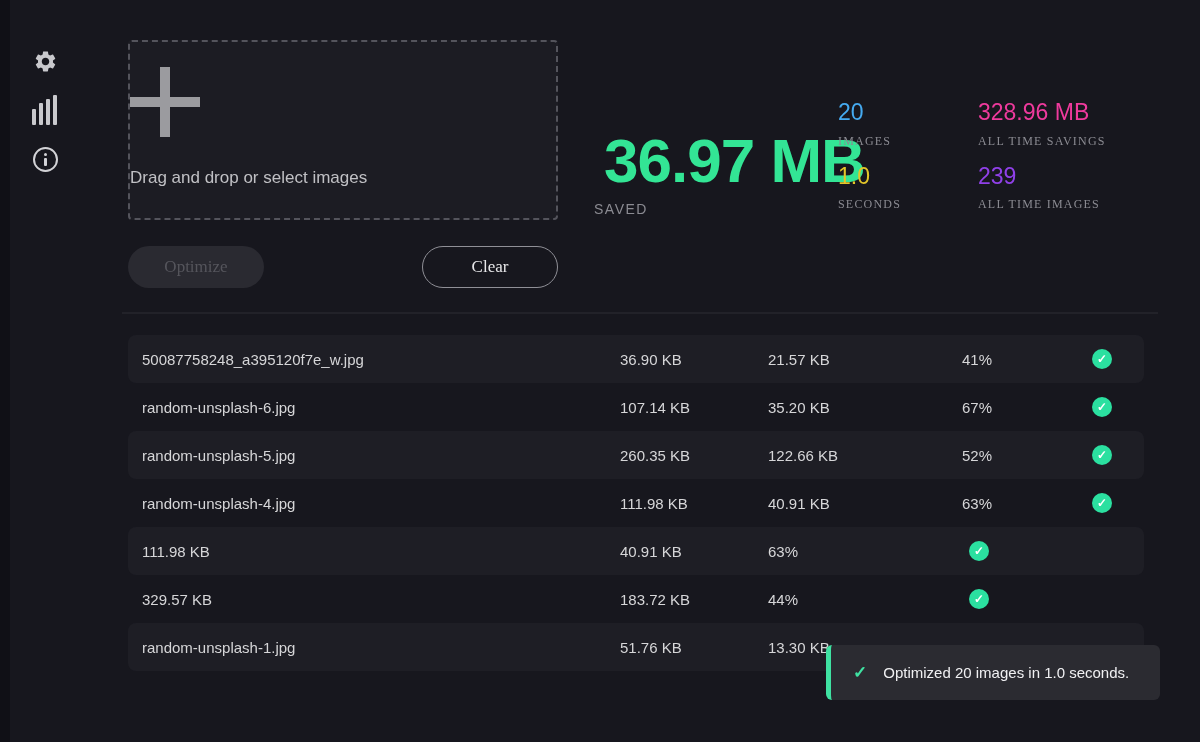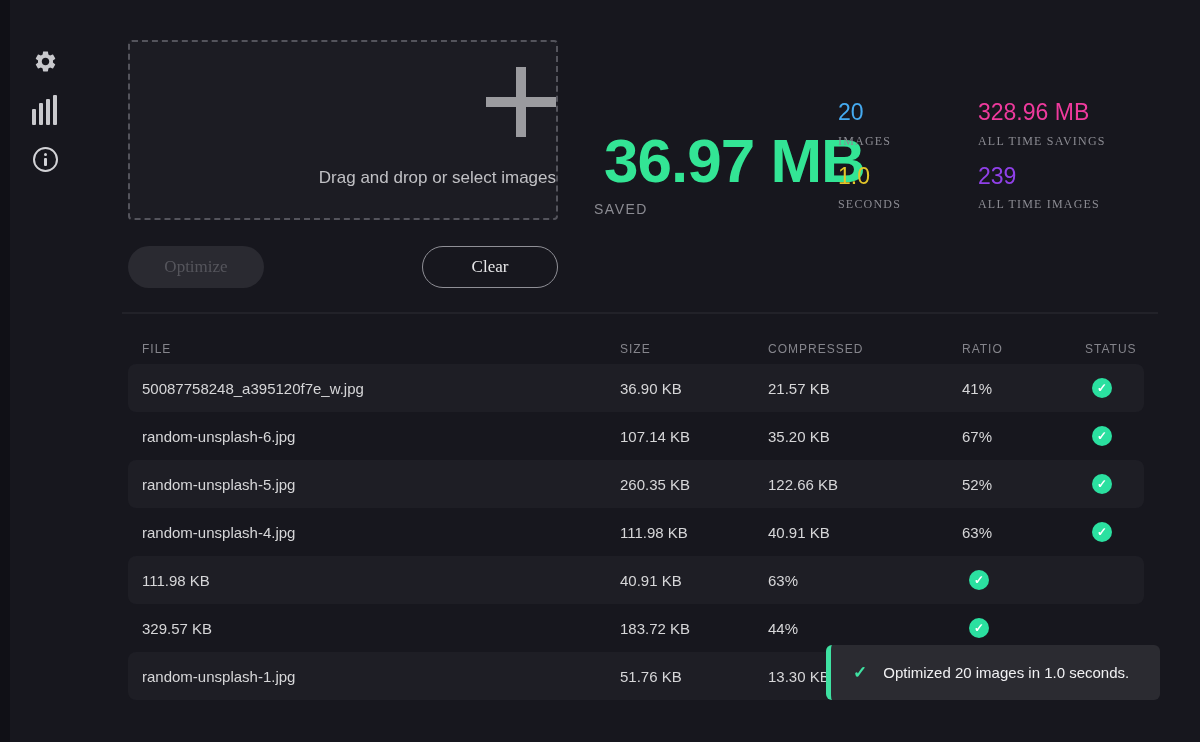--- a/index.html
+++ b/index.html
@@ -21,21 +21,21 @@
   .bars .b { width:4px; background:#c9c9cd; border-radius:1px; }
   .b1{height:16px;} .b2{height:22px;} .b3{height:26px;} .b4{height:30px;}
   .info-circle { width:25px; height:25px; border:2px solid #d2d2d6; border-radius:50%; position:relative; }
   .info-circle .dot { position:absolute; left:50%; top:4px; width:3px; height:3px; margin-left:-1.5px; background:#d2d2d6; border-radius:50%; }
   .info-circle .stem { position:absolute; left:50%; top:9px; width:3px; height:8px; margin-left:-1.5px; background:#d2d2d6; border-radius:1px; }
 
   
   .dropzone {
     position:absolute; left:128px; top:40px; width:430px; height:180px;
     border:2px dashed #54545c; border-radius:4px; background:#1c1c23;
-    display:flex; flex-direction:column; align-items:flex-end; justify-content:center;
+    display:flex; flex-direction:column; align-items:flex-start; justify-content:center;
     cursor:pointer;
   }
   .plus-icon { position:relative; width:70px; height:60px; margin-bottom:26px; }
   .plus-icon::before { content:""; position:absolute; left:0; top:25px; width:70px; height:10px; background:#9b9b9f; }
   .plus-icon::after  { content:""; position:absolute; left:30px; top:-5px; width:10px; height:70px; background:#9b9b9f; }
   .dropzone-label { font-size:17px; color:#c0c0c4; margin-top:10px; }
 
   
   .saved-stat { position:absolute; left:594px; top:130px; }
   .saved-value { font-size:62px; font-weight:bold; color:#33e595; letter-spacing:-1px; line-height:1.0;margin-left:10px; }
@@ -134,27 +134,20 @@
   <div class="stat-value v-alltime-images" style="color: rgb(144, 64, 232);">239</div>
   <div class="stat-label">ALL TIME IMAGES</div>
 </div>
 
 <button class="btn btn-optimize" disabled="">Optimize</button>
 <button class="btn btn-clear">Clear</button>
 
 <div class="divider"></div>
 
 <div class="table">
-  <div class="thead">
-    <div>FILE</div>
-    <div>SIZE</div>
-    <div>COMPRESSED</div>
-    <div>RATIO</div>
-    <div>STATUS</div>
-  </div>
 
   <div class="trow striped">
     <div>50087758248_a395120f7e_w.jpg</div>
     <div>36.90 KB</div>
     <div>21.57 KB</div>
     <div>41%</div>
     <div class="check">✓</div>
   </div>
   <div class="trow">
     <div>random-unsplash-6.jpg</div>

